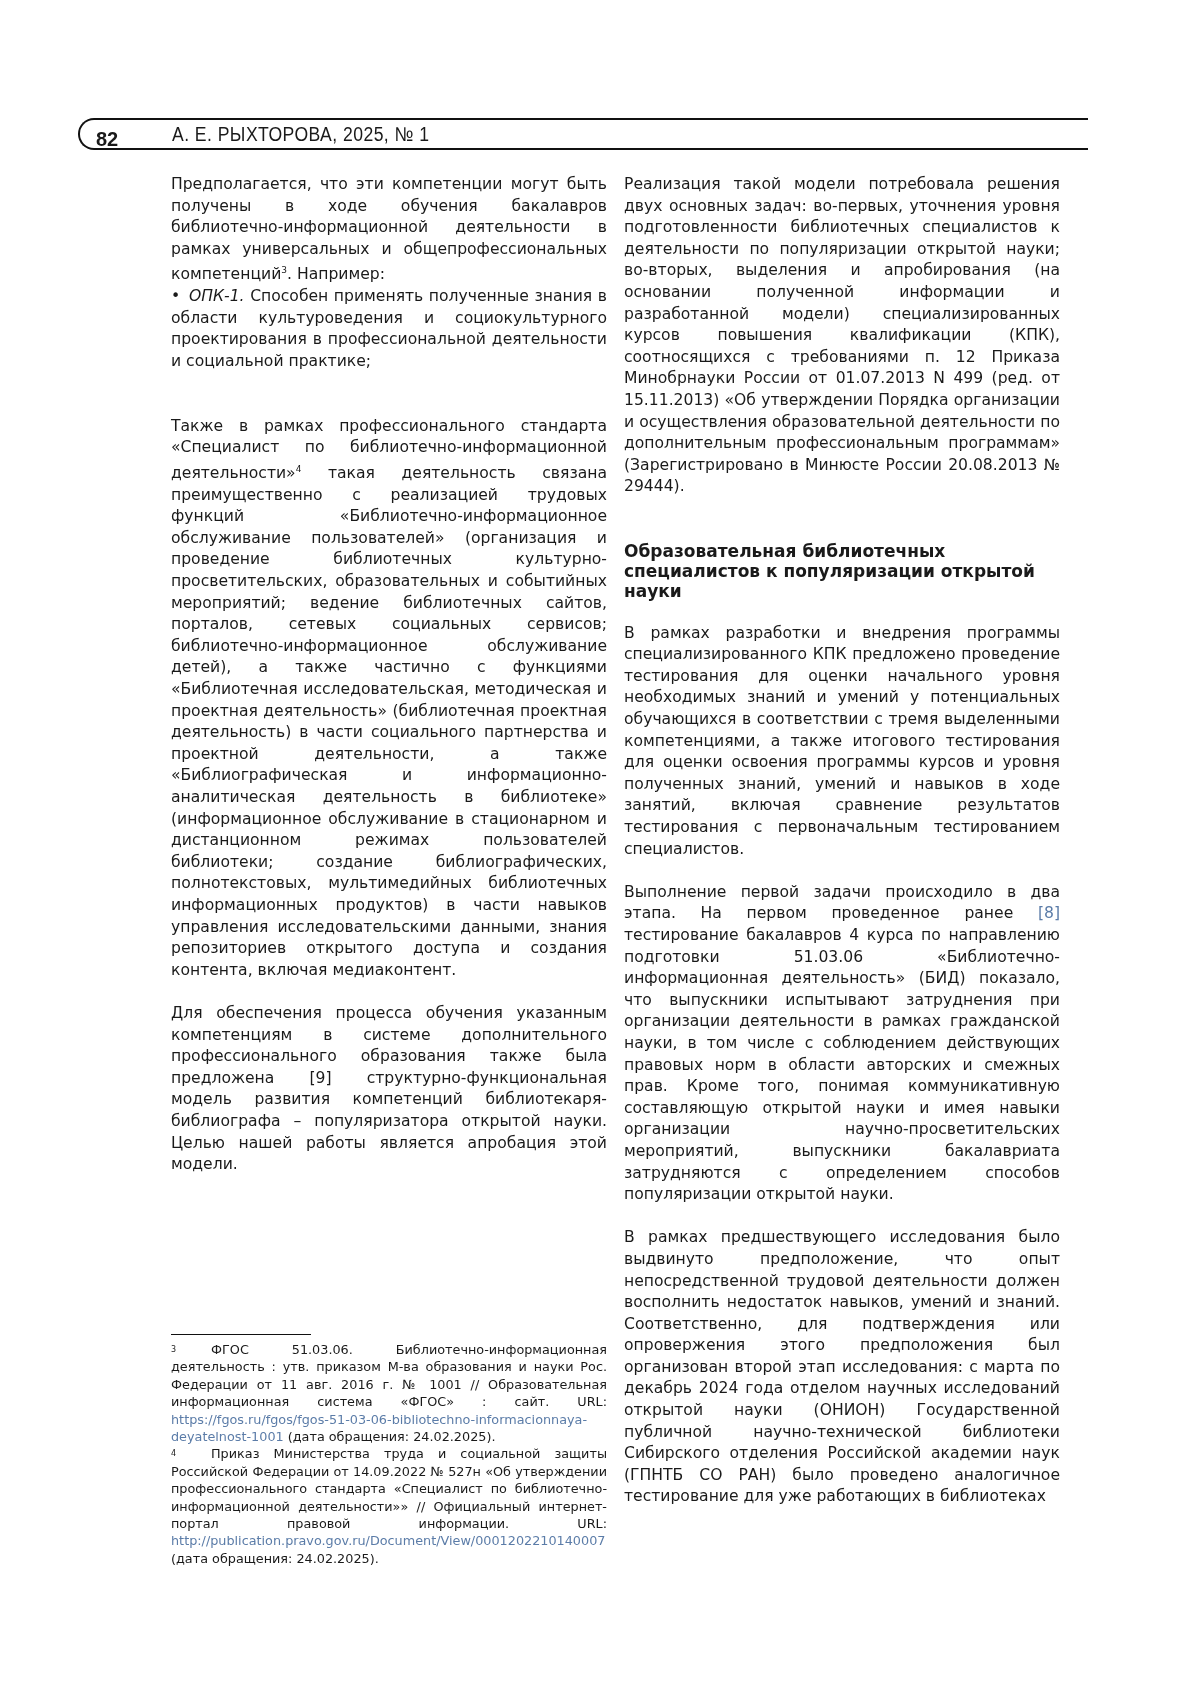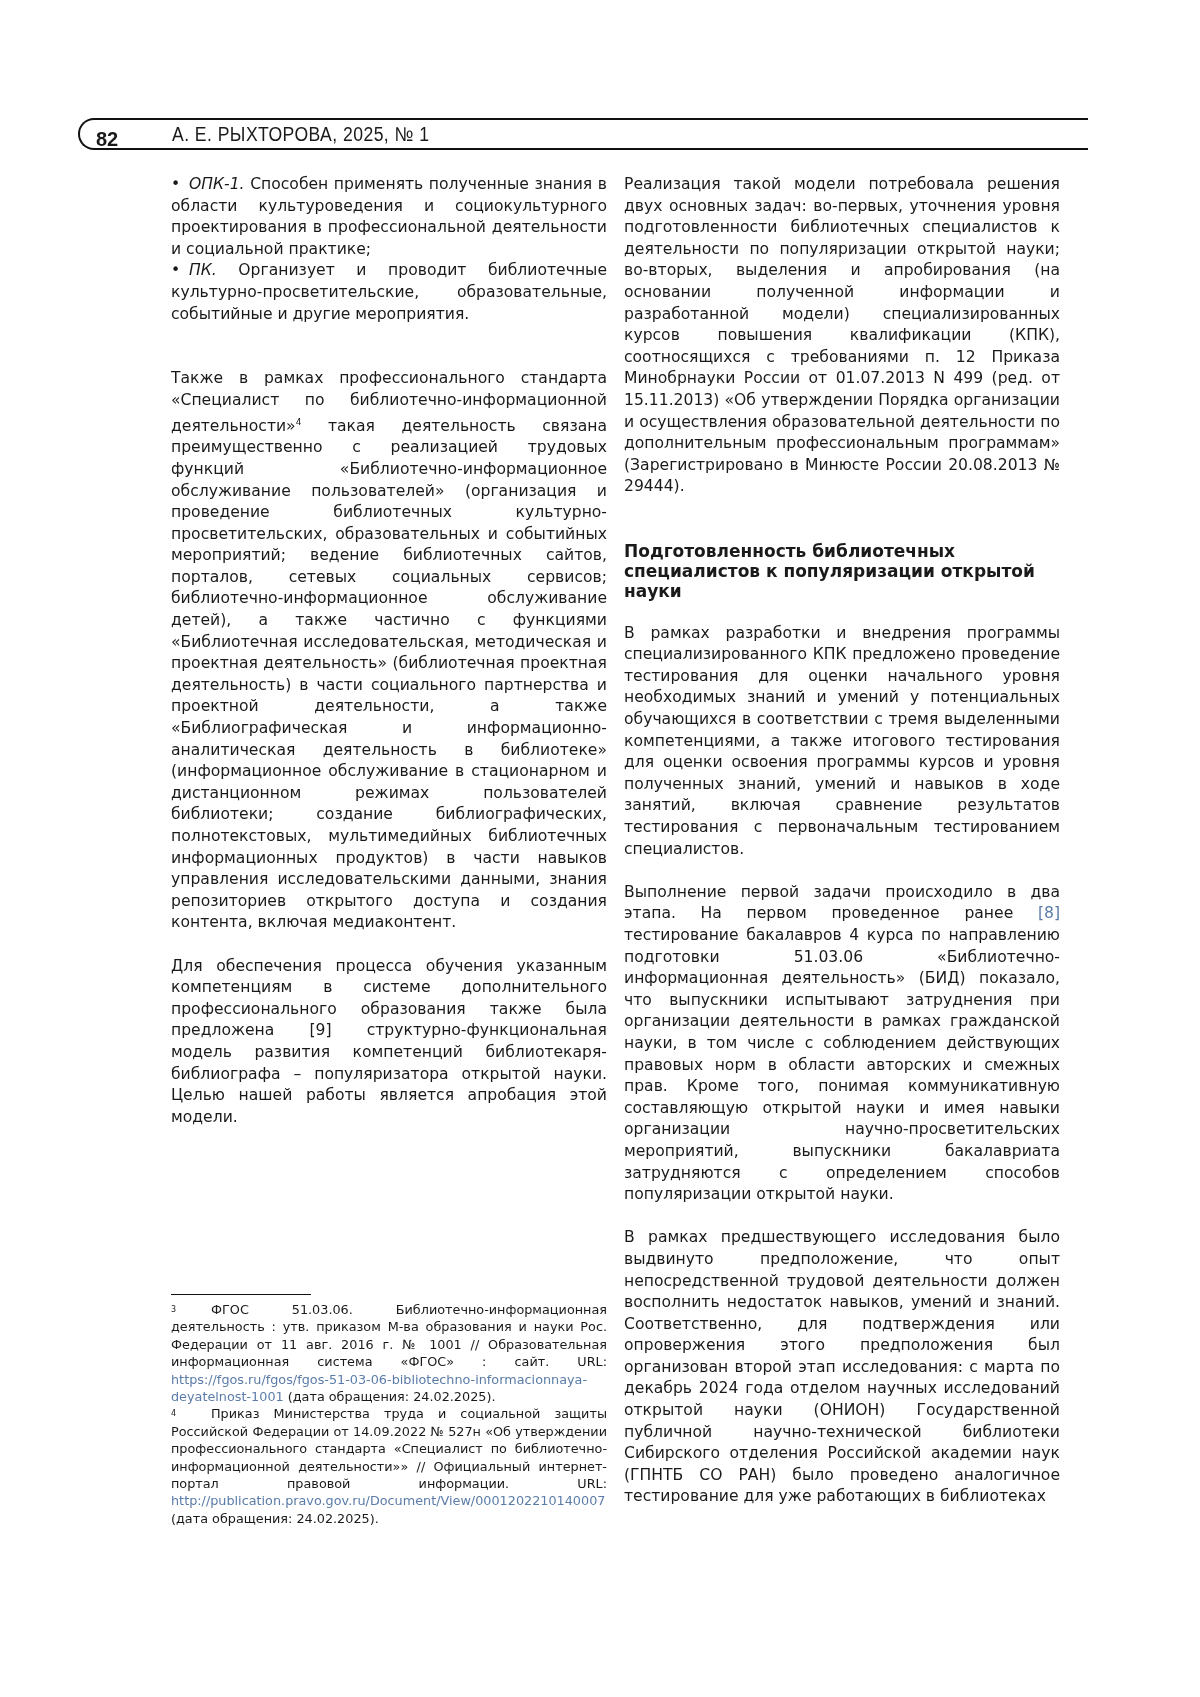--- a/index.html
+++ b/index.html
@@ -15,39 +15,39 @@
   .col { position: absolute; top: 174px; width: 436px; font-size: 15.6px; line-height: 21.6px; }
   .col.left { left: 171px; }
   .col.right { left: 624px; }
   p { margin: 0; text-align: justify; }
   .gap { height: 21.6px; }
   .bullet { position: relative; padding-left: 0; text-align: justify; }
   .bullet .dot { display: inline-block; width: 18px; }
   em { font-style: italic; }
   h2 { font-size: 17px; font-weight: bold; line-height: 20px; margin: 0; }
   .fn-rule { width: 140px; border-top: 1px solid #111; margin: 0 0 6px 0; }
-  .footnotes { position: absolute; left: 171px; top: 1294px; width: 436px; font-size: 12.8px; line-height: 17.4px; }
+  .footnotes { position: absolute; left: 171px; top: 1334px; width: 436px; font-size: 12.8px; line-height: 17.4px; }
   .fn { text-align: justify; margin: 0; }
   .fn sup { font-size: 8px; vertical-align: top; display: inline-block; width: 40px; }
   .link { color: #5b7ca8; }
   .ref { color: #5b7ca8; }
   sup.note { font-size: 9px; }
 </style>
 </head>
 <body>
 
 <div class="header">
   <span class="page-num">82</span>
   <span class="running-head">А. Е. РЫХТОРОВА, 2025, № 1</span>
 </div>
 
 <div class="col left">
+  <p><span>Предполагается, что эти компетенции могут быть получены в ходе обучения бакалавров библиотечно-информационной деятельности в рамках универсальных и общепрофессиональных компетенций</span><sup class="note">3</sup><span>. Например:</span></p>
 
   <p class="bullet"><span class="dot">•</span><em>ОПК-1.</em><span> Способен применять полученные знания в области культуроведения и социокультурного проектирования в профессиональной деятельности и социальной практике;</span></p>
-  <p class="bullet"><span class="dot">•</span><em>ПК.</em><span> Организует и проводит библиотечные культурно-просветительские, образовательные, событийные и другие мероприятия.</span></p>
 
   <div class="gap"></div>
   <div class="gap"></div>
 
   <p><span>Также в рамках профессионального стандарта «Специалист по библиотечно-информационной деятельности»</span><sup class="note">4</sup><span> такая деятельность связана преимущественно с реализацией трудовых функций «Библиотечно-информационное обслуживание пользователей» (организация и проведение библиотечных культурно-просветительских, образовательных и событийных мероприятий; ведение библиотечных сайтов, порталов, сетевых социальных сервисов; библиотечно-информационное обслуживание детей), а также частично с функциями «Библиотечная исследовательская, методическая и проектная деятельность» (библиотечная проектная деятельность) в части социального партнерства и проектной деятельности, а также «Библиографическая и информационно-аналитическая деятельность в библиотеке» (информационное обслуживание в стационарном и дистанционном режимах пользователей библиотеки; создание библиографических, полнотекстовых, мультимедийных библиотечных информационных продуктов) в части навыков управления исследовательскими данными, знания репозиториев открытого доступа и создания контента, включая медиаконтент.</span></p>
 
   <div class="gap"></div>
 
   <p>Для обеспечения процесса обучения указанным компетенциям в системе дополнительного профессионального образования также была предложена [9] структурно-функциональная модель развития компетенций библиотекаря-библиографа – популяризатора открытой науки. Целью нашей работы является апробация этой модели.</p>
 </div>
@@ -57,21 +57,21 @@
   <p class="fn"><sup>3</sup><span>ФГОС 51.03.06. Библиотечно-информационная деятельность : утв. приказом М-ва образования и науки Рос. Федерации от 11 авг. 2016 г. № 1001 // Образовательная информационная система «ФГОС» : сайт. URL: </span><span class="link">https://fgos.ru/fgos/fgos-51-03-06-bibliotechno-informacionnaya-deyatelnost-1001</span><span> (дата обращения: 24.02.2025).</span></p>
   <p class="fn"><sup>4</sup><span>Приказ Министерства труда и социальной защиты Российской Федерации от 14.09.2022 № 527н «Об утверждении профессионального стандарта «Специалист по библиотечно-информационной деятельности»» // Официальный интернет-портал правовой информации. URL: </span><span class="link">http://publication.pravo.gov.ru/Document/View/0001202210140007</span><span> (дата обращения: 24.02.2025).</span></p>
 </div>
 
 <div class="col right">
   <p>Реализация такой модели потребовала решения двух основных задач: во-первых, уточнения уровня подготовленности библиотечных специалистов к деятельности по популяризации открытой науки; во-вторых, выделения и апробирования (на основании полученной информации и разработанной модели) специализированных курсов повышения квалификации (КПК), соотносящихся с требованиями п. 12 Приказа Минобрнауки России от 01.07.2013 N 499 (ред. от 15.11.2013) «Об утверждении Порядка организации и осуществления образовательной деятельности по дополнительным профессиональным программам» (Зарегистрировано в Минюсте России 20.08.2013 № 29444).</p>
 
   <div class="gap"></div>
   <div class="gap"></div>
 
-  <h2>Подготовленность библиотечных специалистов к популяризации открытой науки</h2>
+  <h2>Образовательная библиотечных специалистов к популяризации открытой науки</h2>
 
   <div class="gap"></div>
 
   <p>В рамках разработки и внедрения программы специализированного КПК предложено проведение тестирования для оценки начального уровня необходимых знаний и умений у потенциальных обучающихся в соответствии с тремя выделенными компетенциями, а также итогового тестирования для оценки освоения программы курсов и уровня полученных знаний, умений и навыков в ходе занятий, включая сравнение результатов тестирования с первоначальным тестированием специалистов.</p>
 
   <div class="gap"></div>
 
   <p><span>Выполнение первой задачи происходило в два этапа. На первом проведенное ранее </span><span class="ref">[8]</span><span> тестирование бакалавров 4 курса по направлению подготовки 51.03.06 «Библиотечно-информационная деятельность» (БИД) показало, что выпускники испытывают затруднения при организации деятельности в рамках гражданской науки, в том числе с соблюдением действующих правовых норм в области авторских и смежных прав. Кроме того, понимая коммуникативную составляющую открытой науки и имея навыки организации научно-просветительских мероприятий, выпускники бакалавриата затрудняются с определением способов популяризации открытой науки.</span></p>
 
   <div class="gap"></div>

